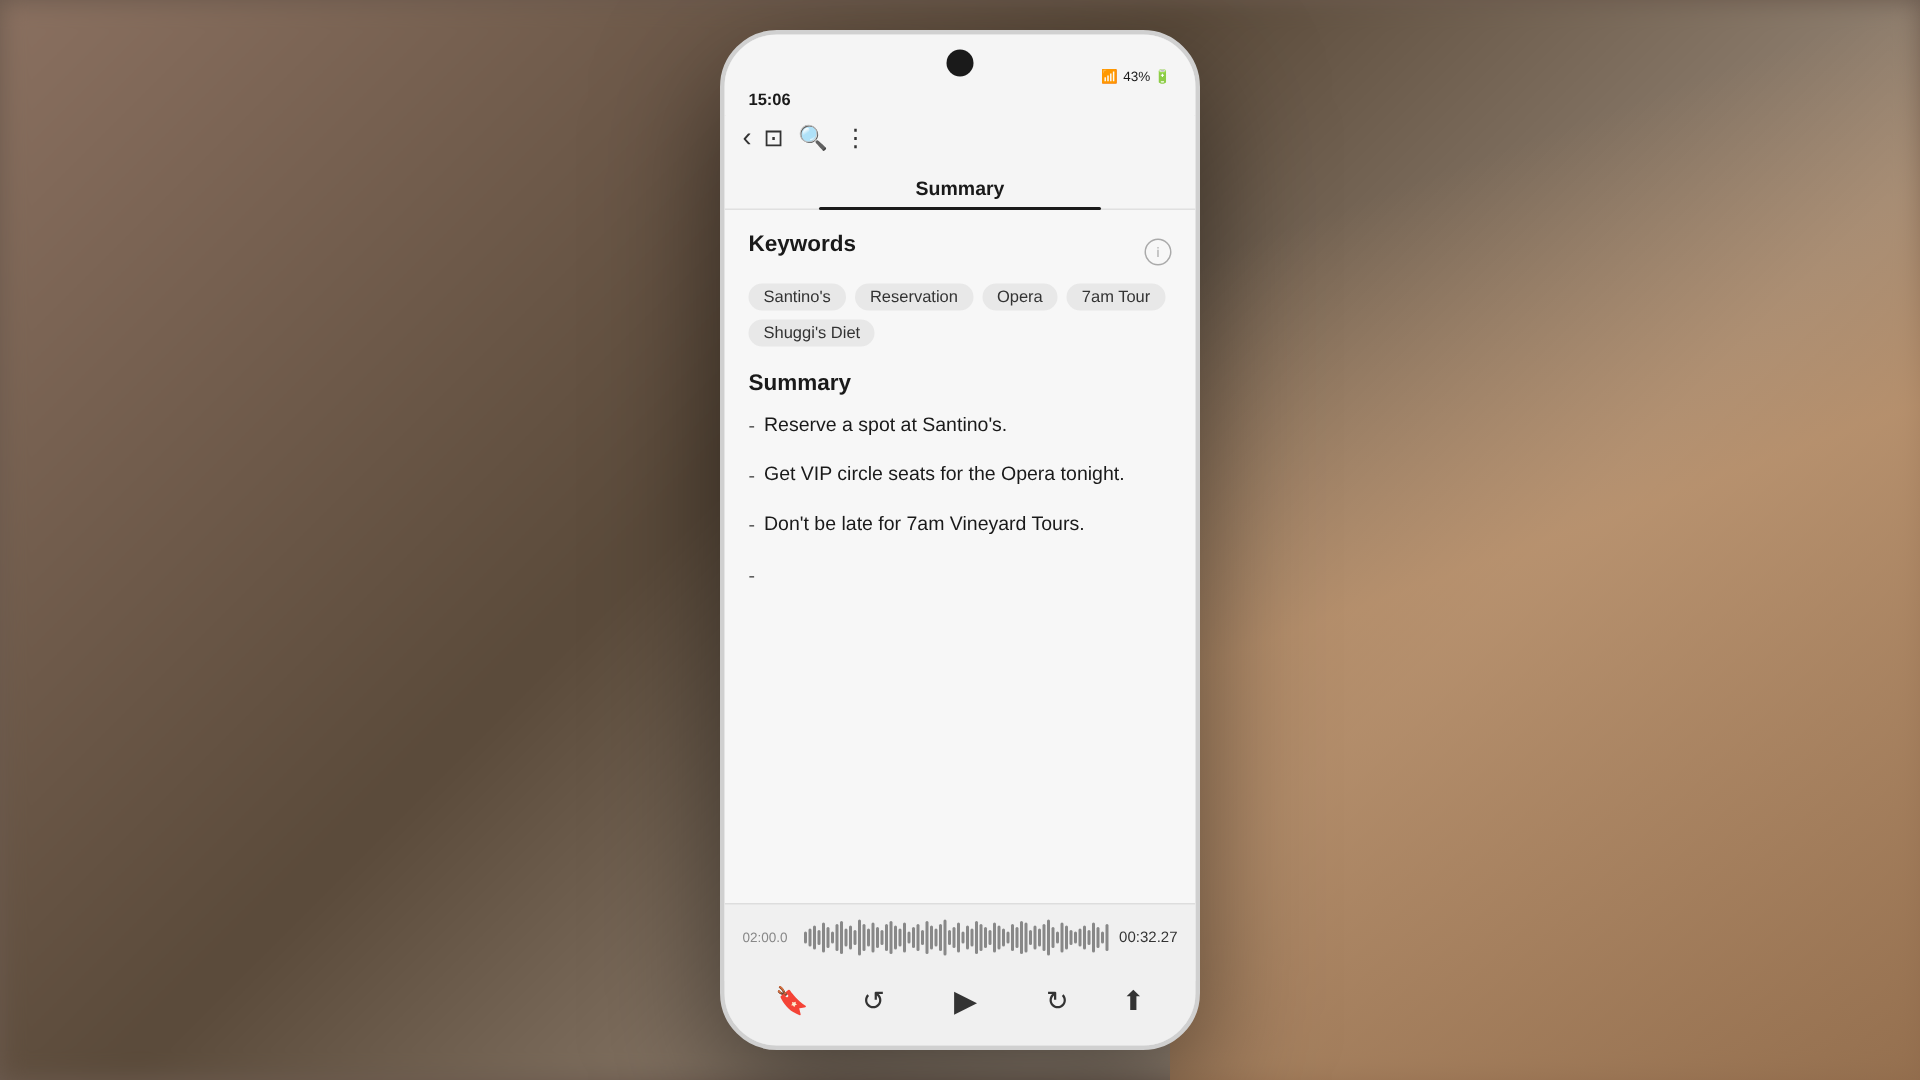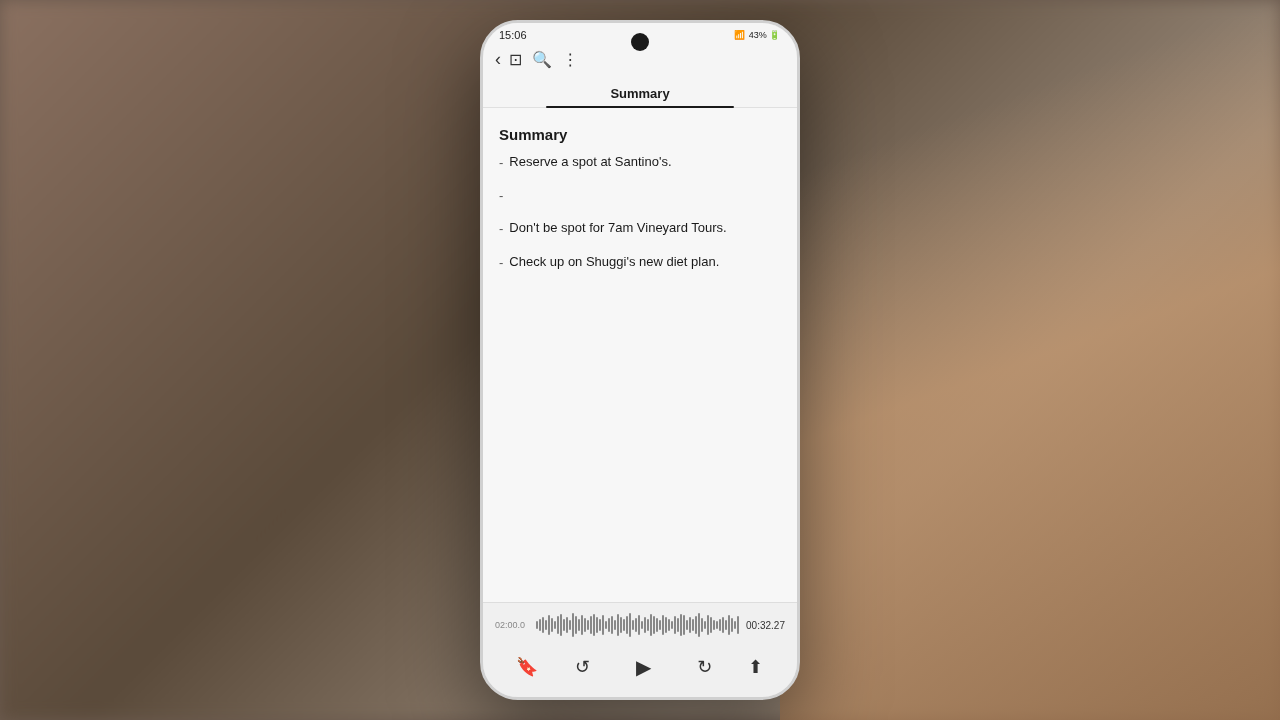--- a/index.html
+++ b/index.html
@@ -66,22 +66,23 @@
     .status-bar {
       display: flex;
       justify-content: space-between;
       align-items: center;
       padding: 6px 16px 4px;
       background: #f5f5f5;
     }
 
     .status-time {
       font-size: 11px;
-      font-weight: 400;
-      color: #1a1a1a;
+      font-weight: 700;
+      color: #1a1a1a;
+      margin-top: 32px;
     }
 
     .status-icons {
       display: flex;
       align-items: center;
       gap: 3px;
       font-size: 9px;
       color: #1a1a1a;
     }
 
@@ -337,39 +338,50 @@
 
   <div class="tabs">
     <div class="tab active">
       <span>Summary</span>
     </div>
   </div>
 
   <div class="content">
 
     <div class="keywords-section">
+      <div class="keywords-header">
+        <span class="section-title">Keywords</span>
+        <div class="info-icon">ℹ</div>
+      </div>
+      <div class="keywords-list">
+        <span class="keyword-chip">Santino's</span>
+        <span class="keyword-chip">Reservation</span>
+        <span class="keyword-chip">Opera</span>
+        <span class="keyword-chip">7am Tour</span>
+        <span class="keyword-chip">Shuggi's Diet</span>
+      </div>
     </div>
 
     <div class="summary-section">
       <div class="section-title">Summary</div>
       <ul class="summary-items">
         <li class="summary-item">
           <span class="summary-bullet">-</span>
           <span>Reserve a spot at Santino's.</span>
         </li>
         <li class="summary-item">
           <span class="summary-bullet">-</span>
+          <span>Get VIP circle seats for the Opera tonight.</span>
         </li>
         <li class="summary-item">
           <span class="summary-bullet">-</span>
-          <span>Don't be spot for 7am Vineyard Tours.</span>
+          <span>Don't be late for 7am Vineyard Tours.</span>
         </li>
         <li class="summary-item">
           <span class="summary-bullet">-</span>
-          <span>Check up on Shuggi's new diet plan.</span>
         </li>
       </ul>
     </div>
   </div>
 
   <div class="audio-player">
     <div class="audio-timeline">
       <span class="time-start">02:00.0</span>
       <div class="waveform">
         <div class="progress-line"></div>

